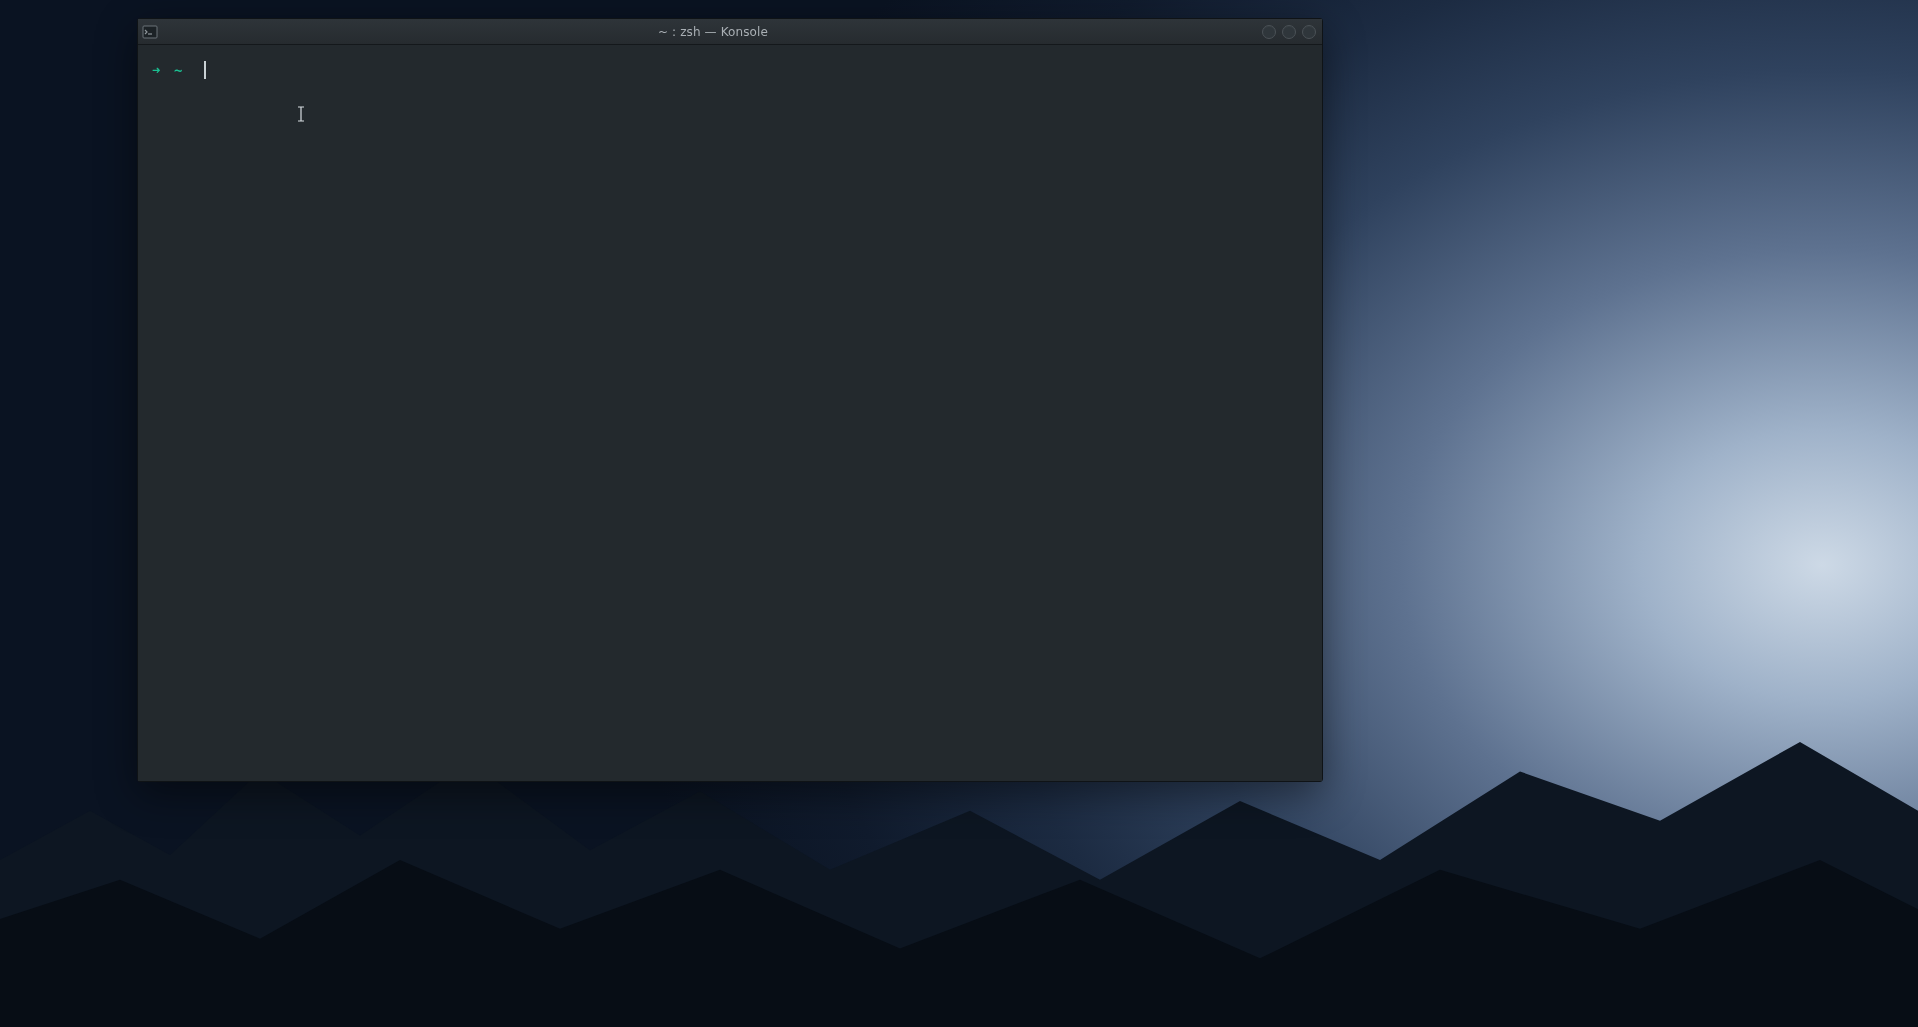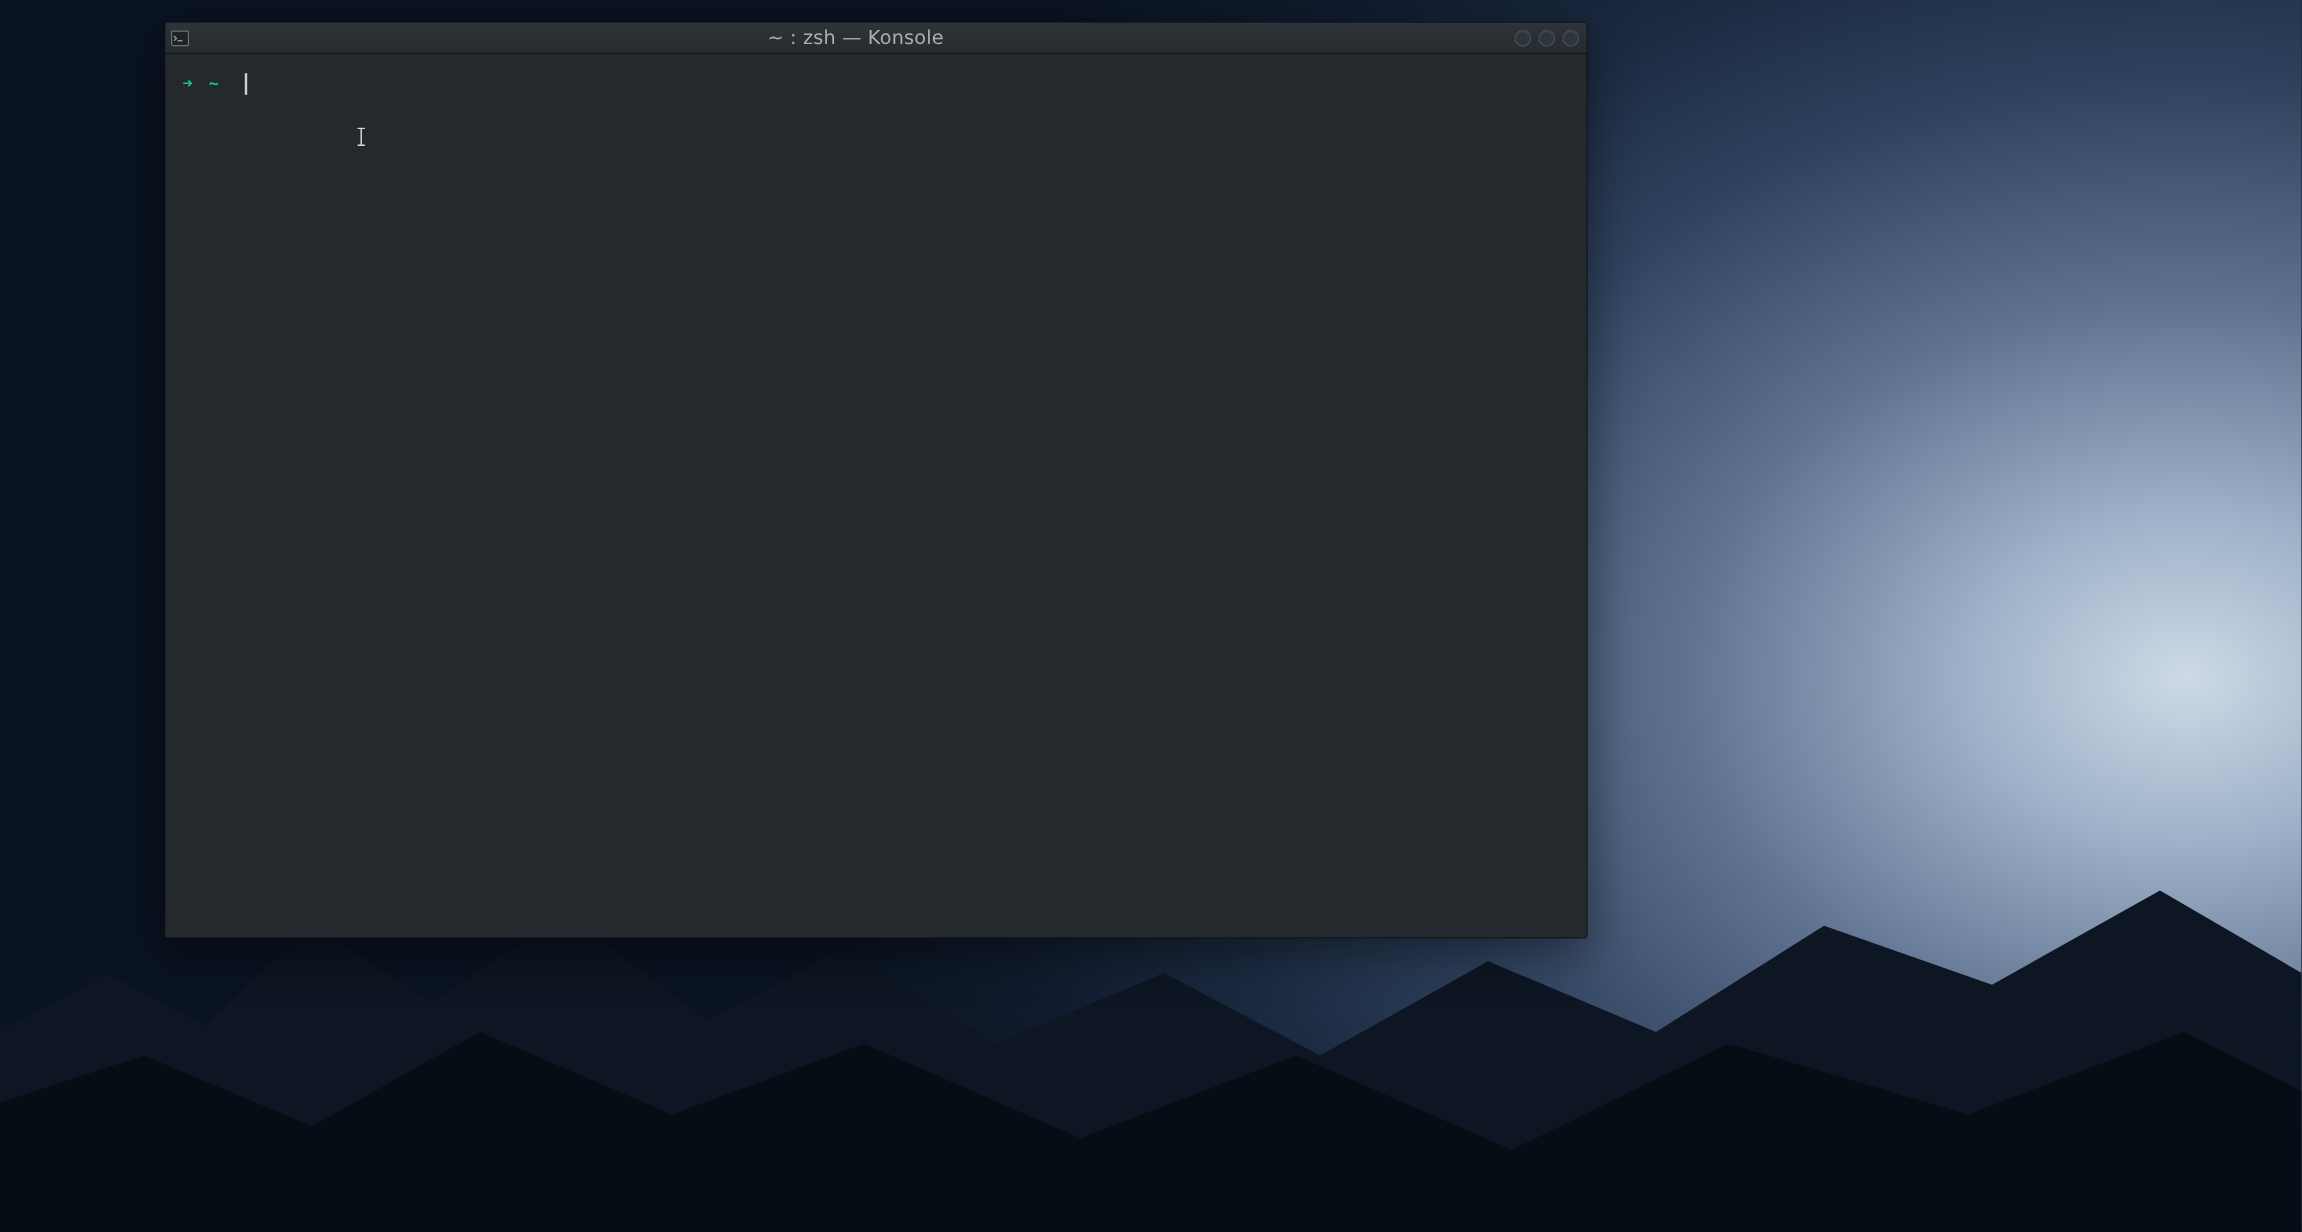--- a/index.html
+++ b/index.html
@@ -37,21 +37,21 @@
       z-index: 10;
     }
 
     .titlebar {
       height: 26px;
       background: linear-gradient(#2e3439, #262b2f);
       border-bottom: 1px solid #14181b;
       display: flex; align-items: center;
       padding: 0 6px 0 4px;
       color: #9aa0a4;
-      font-size: 16px;
+      font-size: 12px;
       user-select: none;
     }
     .titlebar .title-center {
       flex: 1; text-align: center;
       letter-spacing: 0.01em;
       color: #a9afb4;
     }
     .app-icon {
       width: 16px; height: 16px; margin-right: 6px;
       display: inline-flex; align-items: center; justify-content: center;

